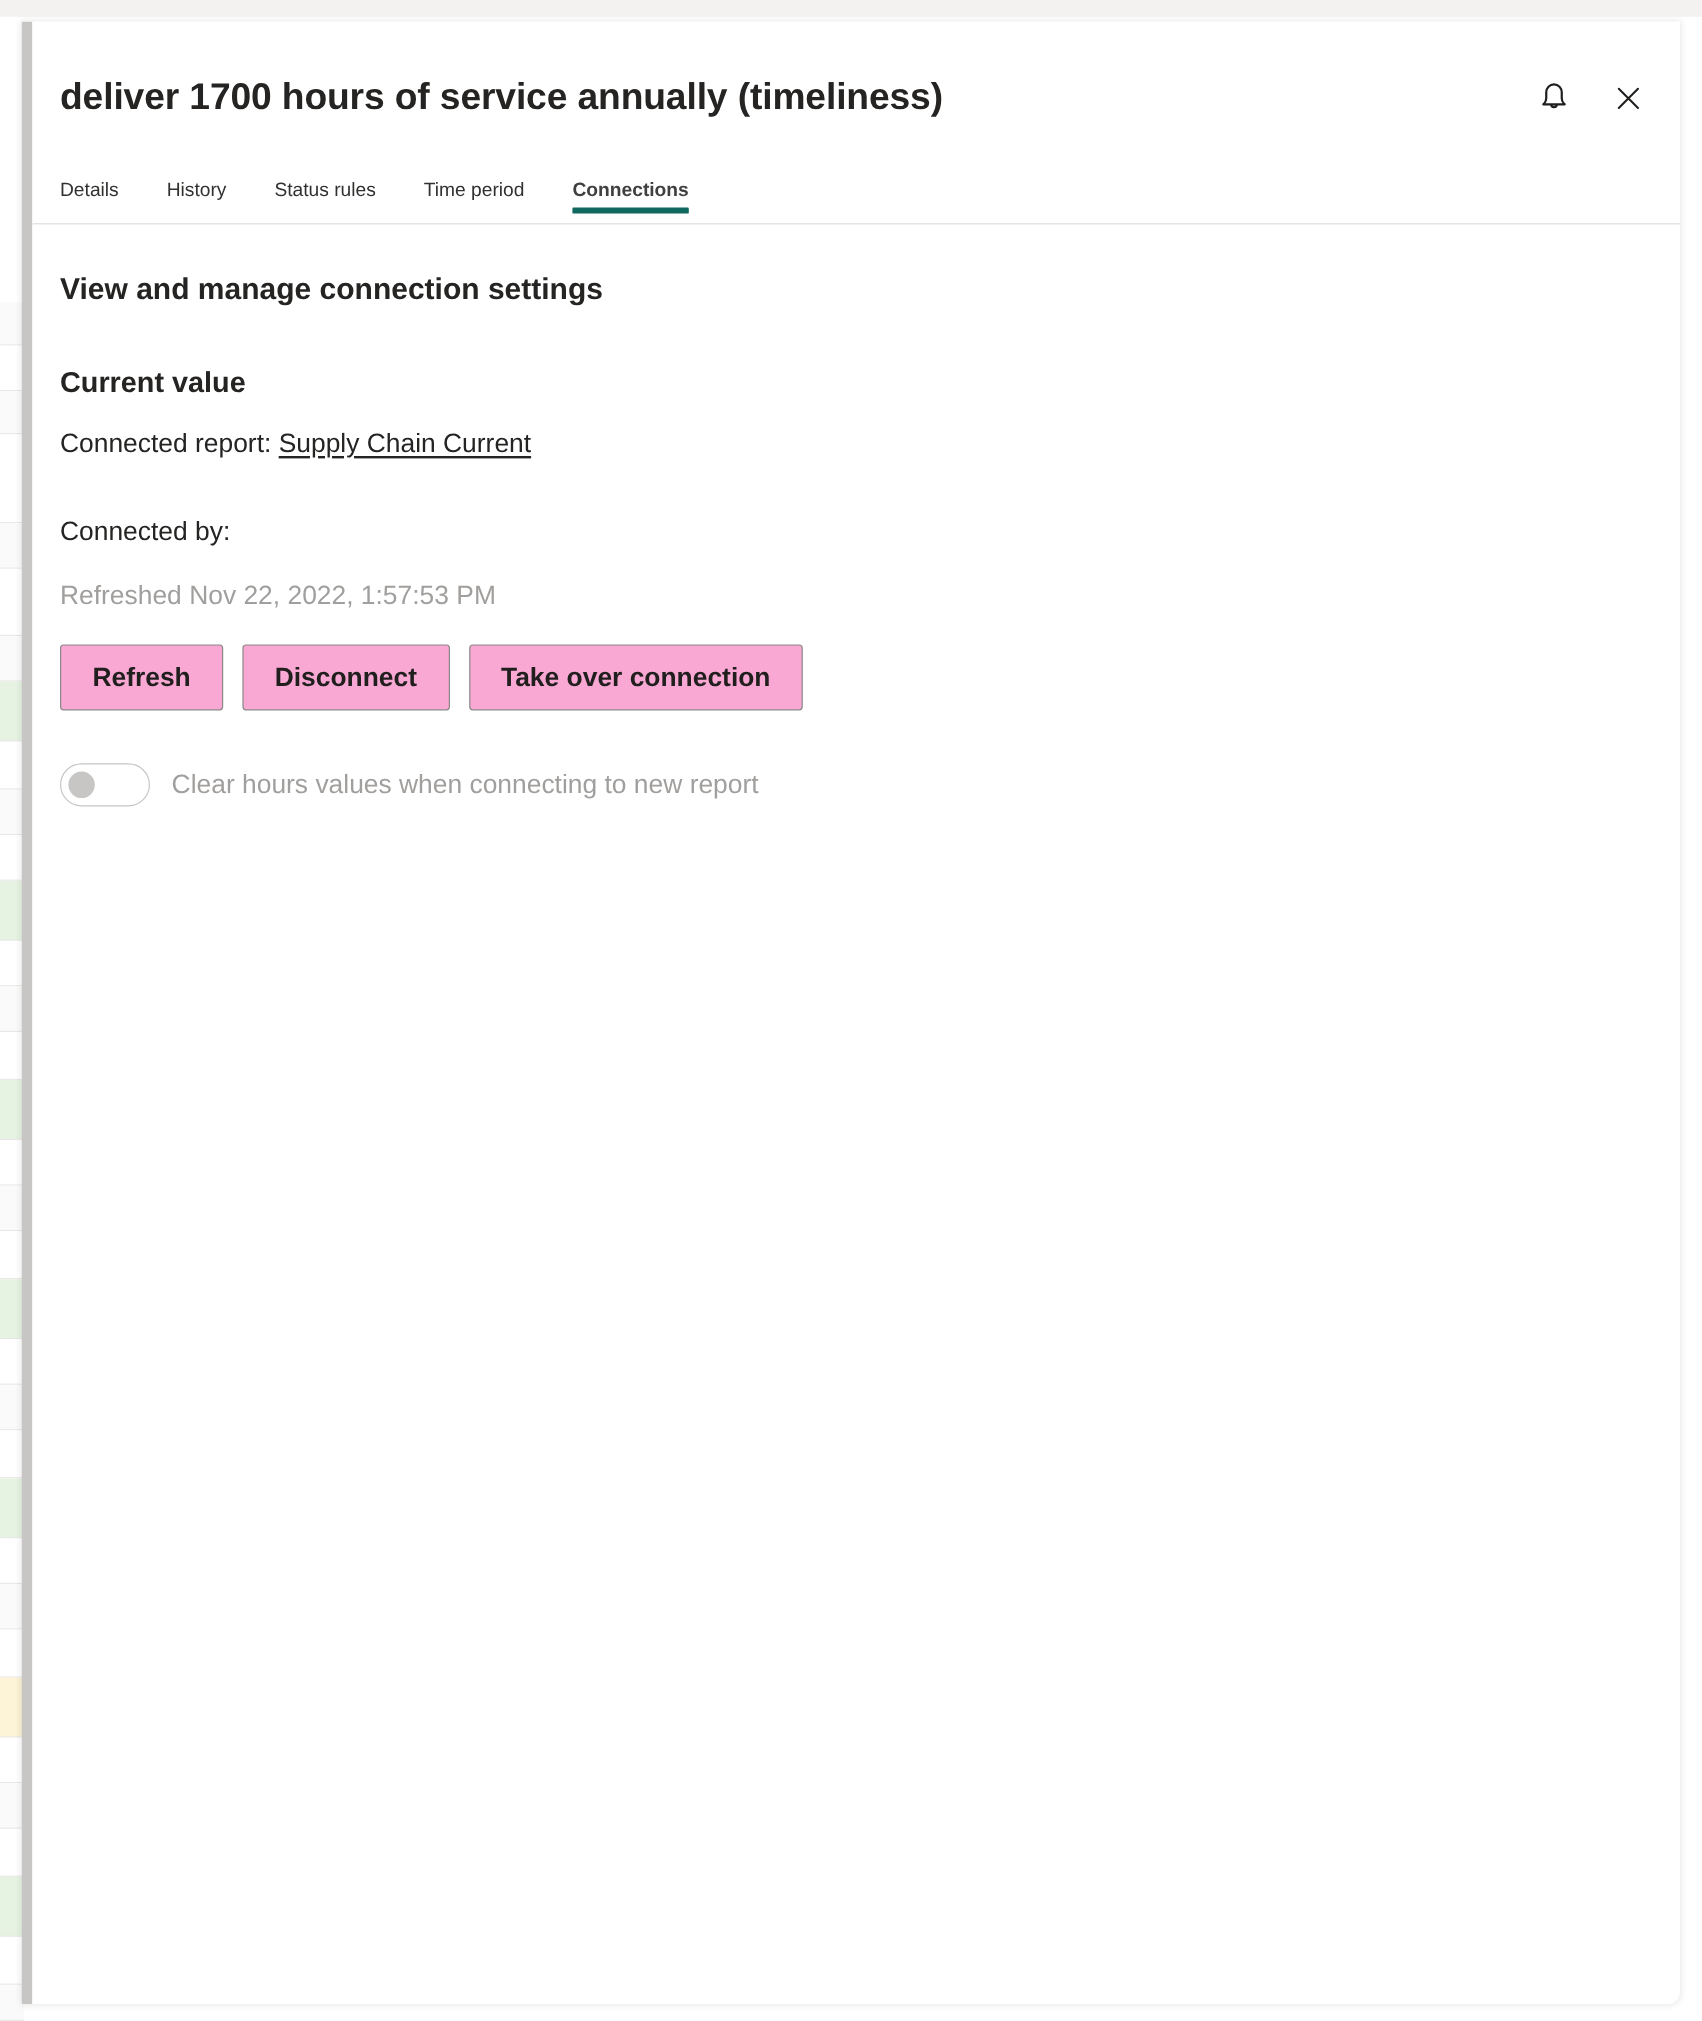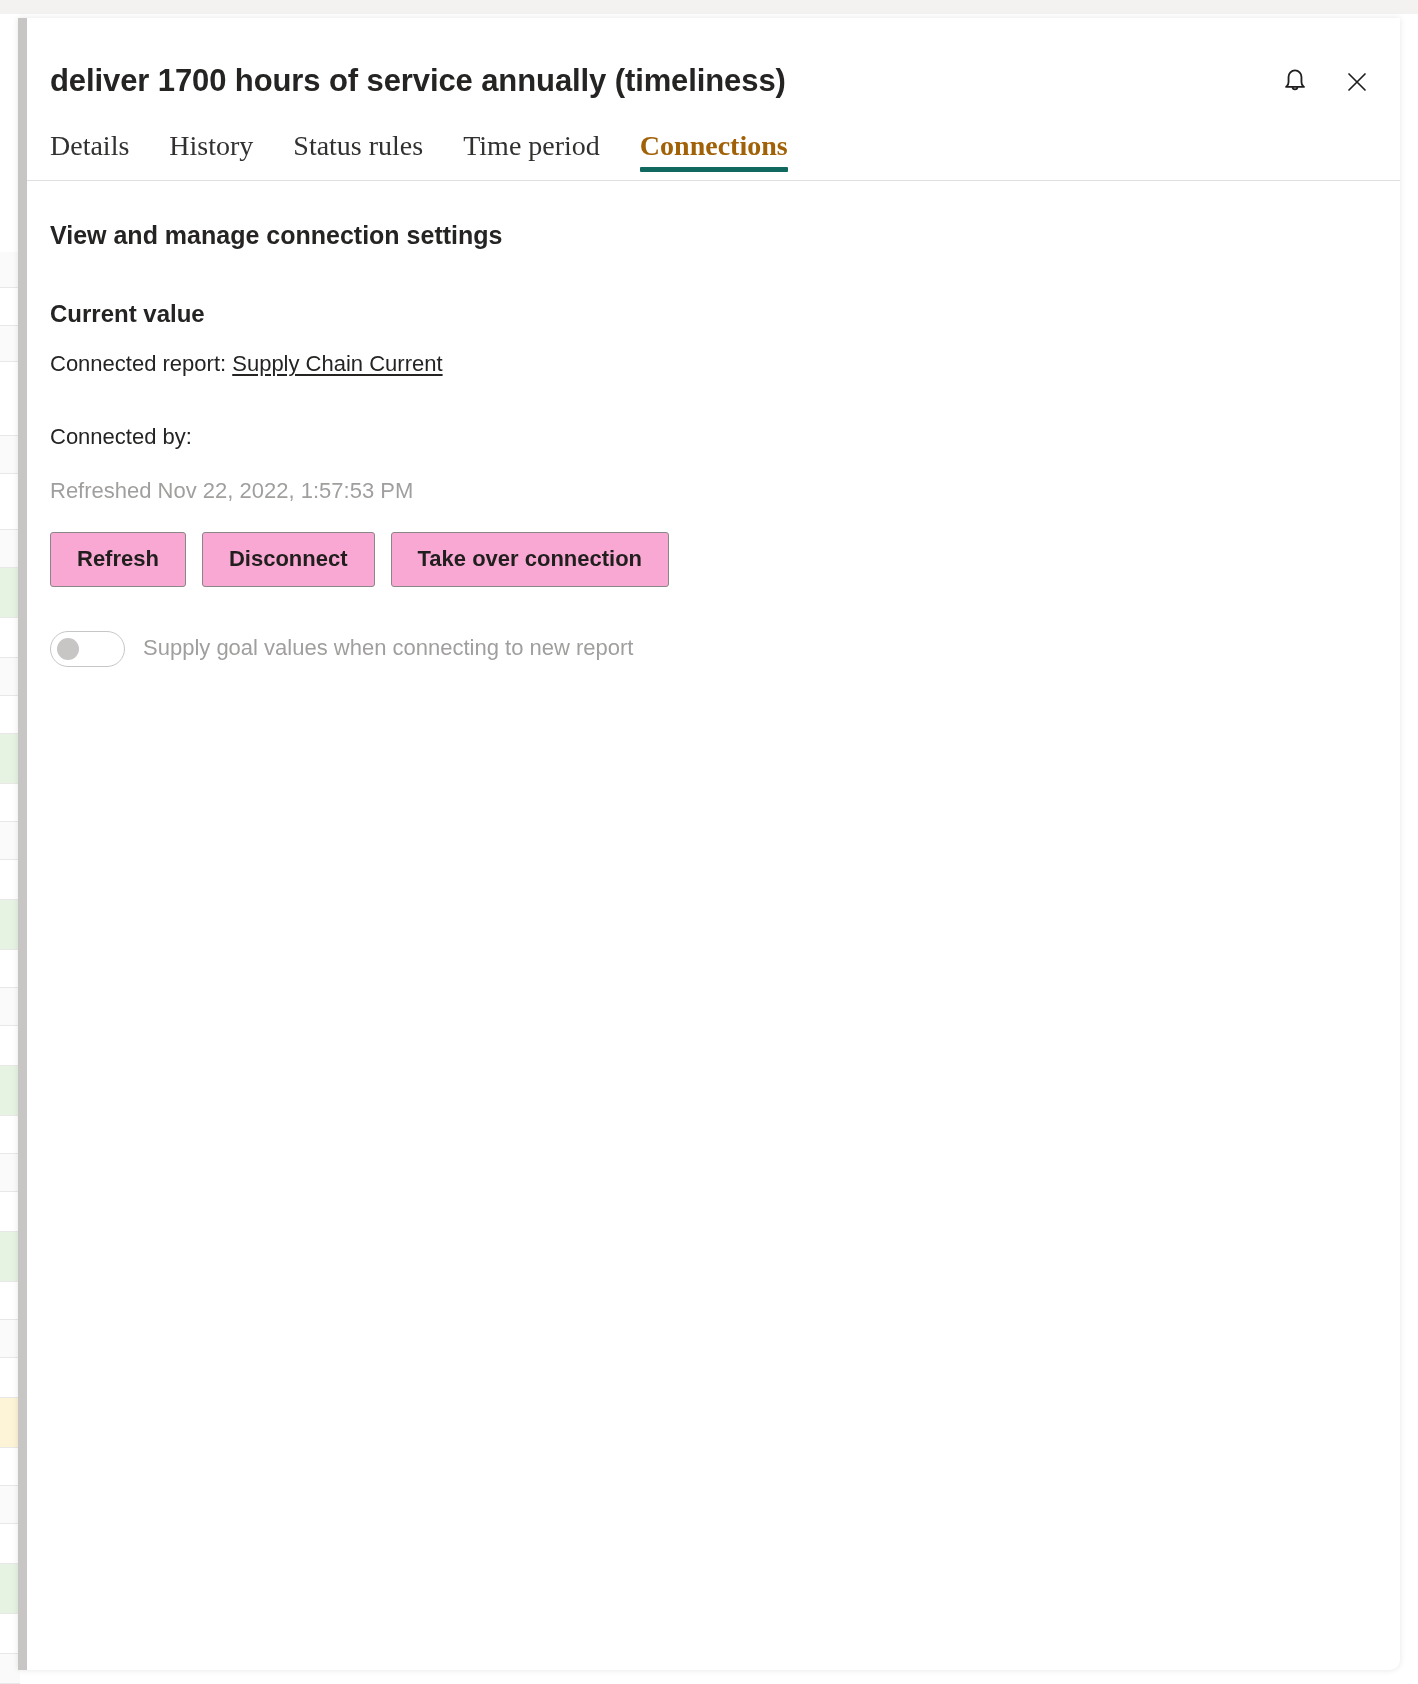--- a/index.html
+++ b/index.html
@@ -79,34 +79,35 @@
 
   
   #tabstrip {
     display: flex;
     align-items: flex-end;
     gap: 0;
     padding: 28px 0 0 23px;
   }
   .tab {
     position: relative;
-    font-size: 28px;
+    font-size: 16px;
     color: #323130;
     padding: 0 20px 18px 20px;
     cursor: pointer;
     white-space: nowrap;
     line-height: 1.2;
     background: none;
     border: none;
-    font-family: Liberation Serif, serif;
+    font-family: Liberation Sans, sans-serif;
   }
   .tab:first-child { padding-left: 0; }
   .tab.is-active {
     font-weight: 700;
-    color: #a16207;
+    color: #404040;
+    margin-top: 20px;
   }
   .tab.is-active::after {
     content: "";
     position: absolute;
     left: 20px; right: 20px; bottom: 8px;
     height: 5px;
     background: var(--accent, #11685e);
     border-radius: 1px;
   }
 
@@ -290,17 +291,17 @@
     <div class="btn-row" id="action-buttons">
         <button class="btn">Refresh</button>
         <button class="btn">Disconnect</button>
         <button class="btn">Take over connection</button>
       </div>
 
     <div class="toggle-row">
       <div class="switch">
         <div class="knob"></div>
       </div>
-      <div class="toggle-label">Supply goal values when connecting to new report</div>
+      <div class="toggle-label">Clear hours values when connecting to new report</div>
     </div>
 
   </div>
 </div>
 
 </body></html>

